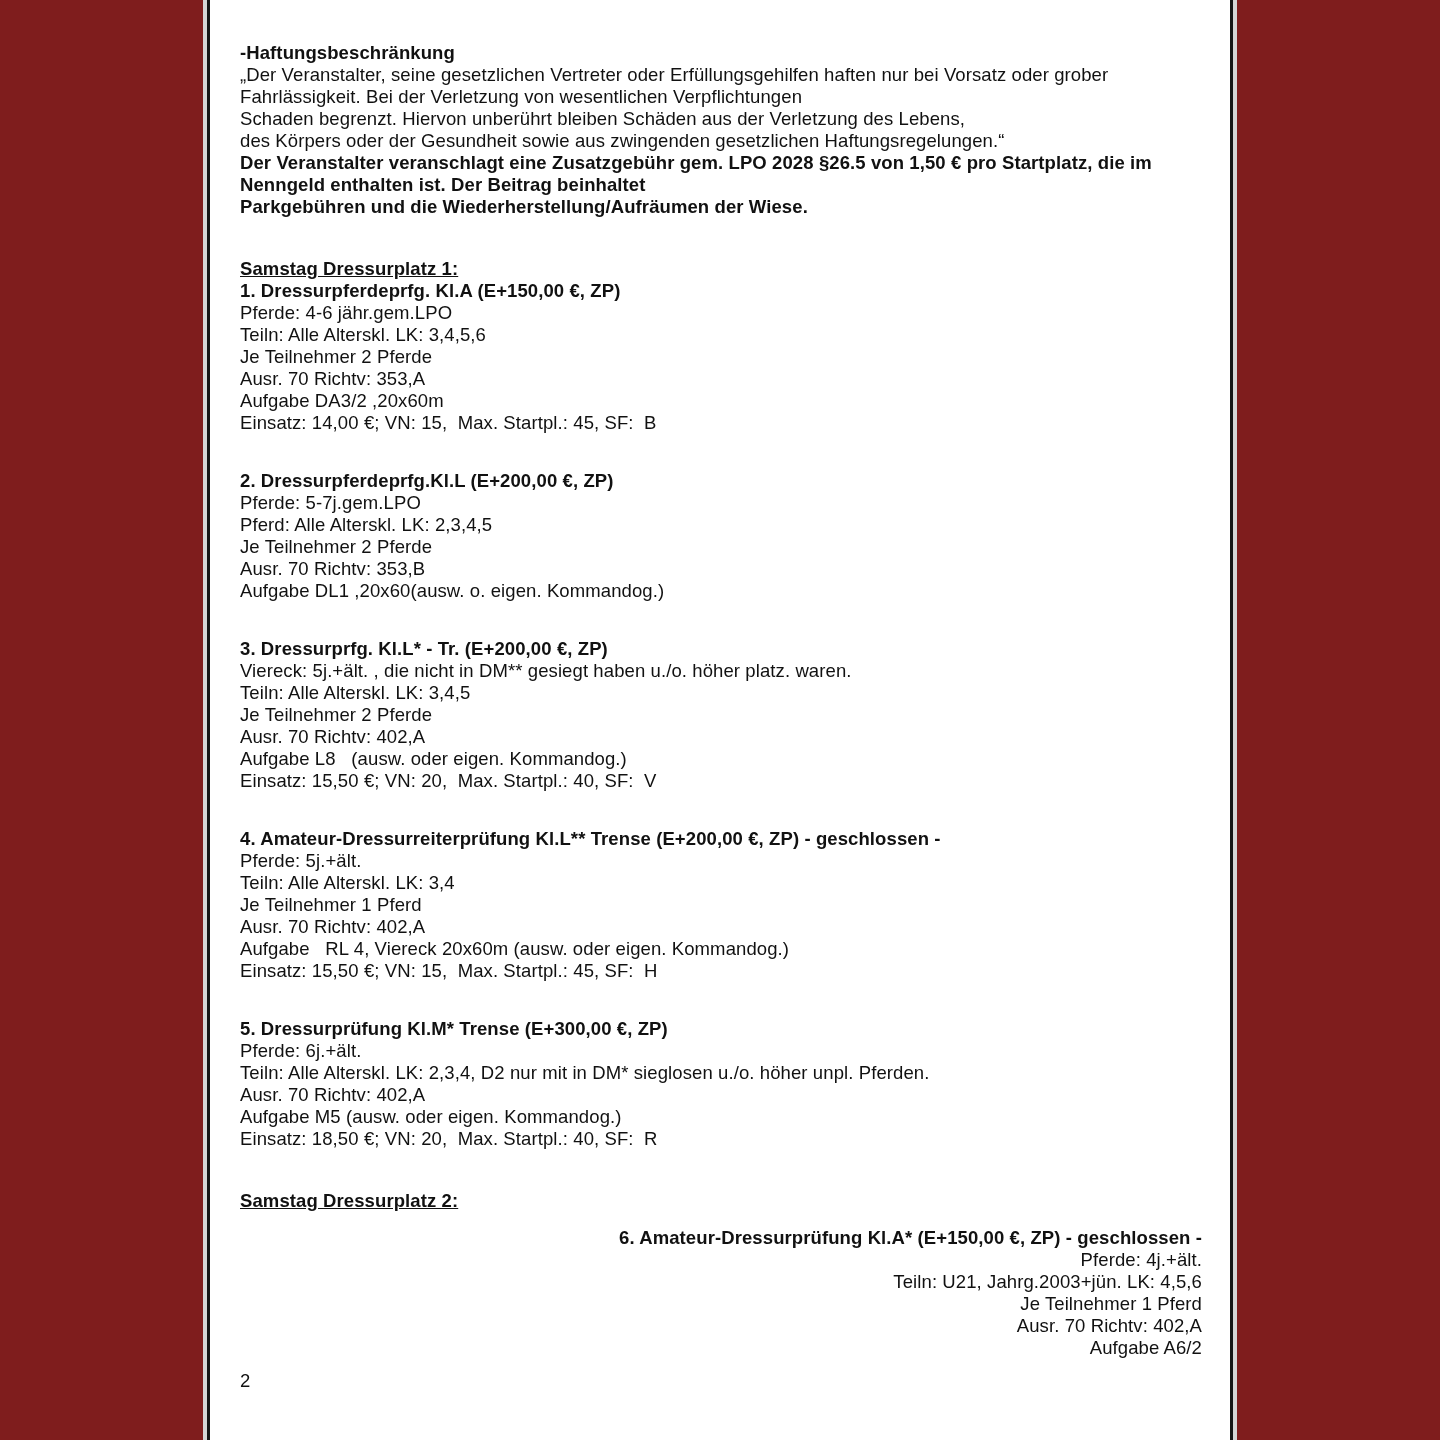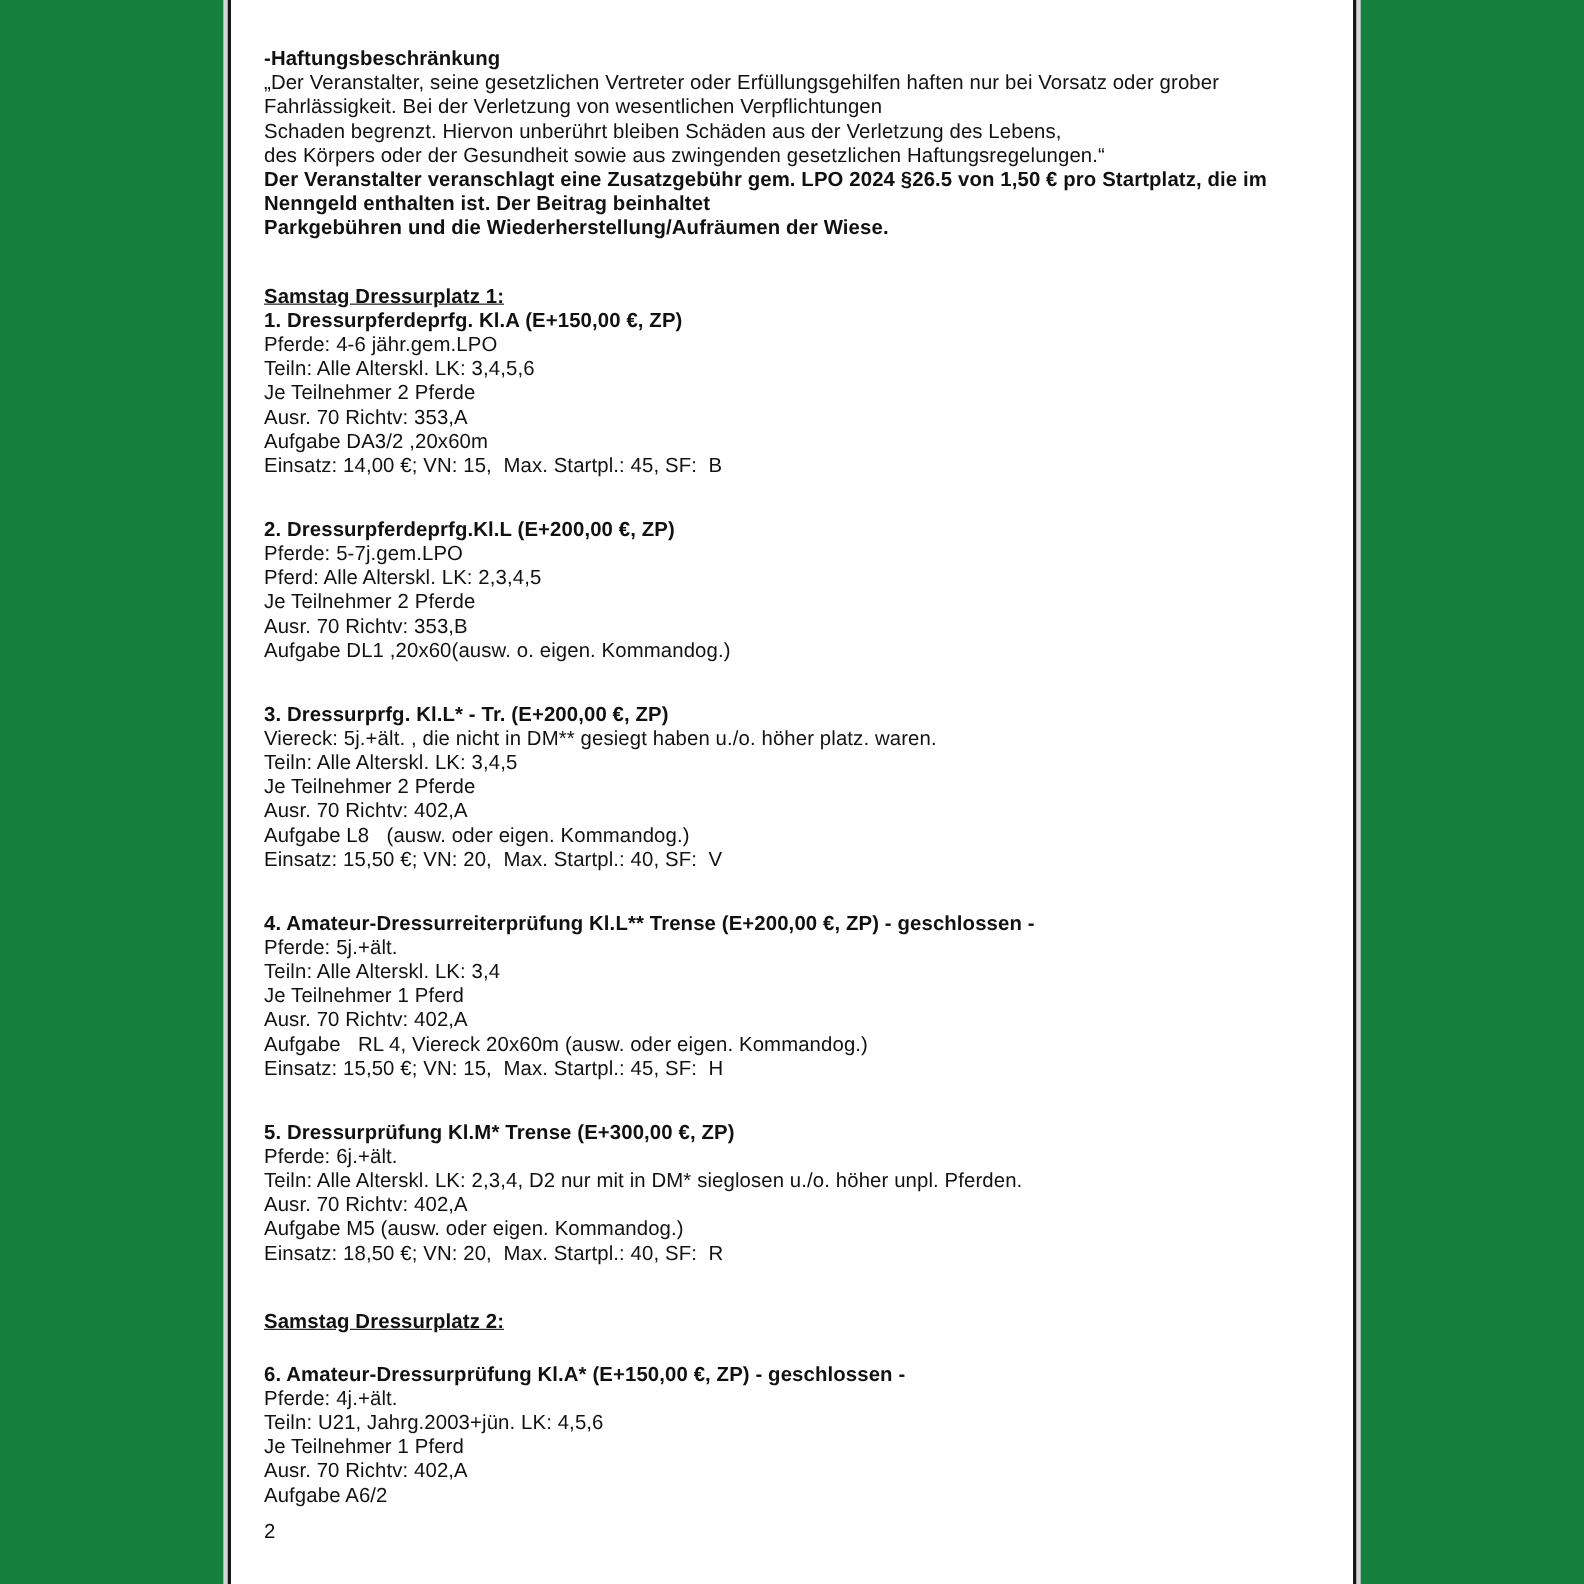--- a/index.html
+++ b/index.html
@@ -7,21 +7,21 @@
     padding: 0;
     background: #000000;
     width: 1440px;
     height: 1440px;
     overflow: hidden;
     font-family: "Liberation Sans", sans-serif;
   }
   .screen {
     width: 1440px;
     height: 1440px;
-    background: #15803d;
+    background: #7f1d1d;
     display: flex;
     justify-content: center;
   }
   .paper {
     width: 1020px;
     height: 1440px;
     background: #ffffff;
     border-left: 3px solid #161616;
     border-right: 3px solid #161616;
     box-shadow: -4px 0 0 #d6d6d6, 4px 0 0 #d6d6d6;
@@ -38,37 +38,37 @@
     letter-spacing: 0.1px;
   }
   .bold { font-weight: bold; }
   .heading {
     font-weight: bold;
     text-decoration: underline;
   }
   .section { margin-top: 40px; }
   .class-block { margin-top: 36px; }
   .section-1 .class-block.first { margin-top: 0; }
-  .section-2 .class-block.first { margin-top: 26px; }
+  .section-2 .class-block.first { margin-top: 15px; text-align: right; }
   .page-number { margin-top: 11px; }
 </style>
 </head>
 <body>
 
 <div class="screen">
   <div class="paper">
     <div class="content">
 
       <div>
         <div class="line bold">-Haftungsbeschränkung</div>
         <div class="line">„Der Veranstalter, seine gesetzlichen Vertreter oder Erfüllungsgehilfen haften nur bei Vorsatz oder grober</div>
         <div class="line">Fahrlässigkeit. Bei der Verletzung von wesentlichen Verpflichtungen</div>
         <div class="line">Schaden begrenzt. Hiervon unberührt bleiben Schäden aus der Verletzung des Lebens,</div>
         <div class="line">des Körpers oder der Gesundheit sowie aus zwingenden gesetzlichen Haftungsregelungen.“</div>
-        <div class="line bold">Der Veranstalter veranschlagt eine Zusatzgebühr gem. LPO 2024 §26.5 von 1,50 € pro Startplatz, die im</div>
+        <div class="line bold">Der Veranstalter veranschlagt eine Zusatzgebühr gem. LPO 2028 §26.5 von 1,50 € pro Startplatz, die im</div>
         <div class="line bold">Nenngeld enthalten ist. Der Beitrag beinhaltet</div>
         <div class="line bold">Parkgebühren und die Wiederherstellung/Aufräumen der Wiese.</div>
       </div>
 
       <div id="sections">
           <div class="section section-1">
             <div class="line heading">Samstag Dressurplatz 1:</div>
             <div class="class-block first">
               <div class="line bold">1. Dressurpferdeprfg. Kl.A (E+150,00 €, ZP)</div>
               <div class="line">Pferde: 4-6 jähr.gem.LPO</div>

